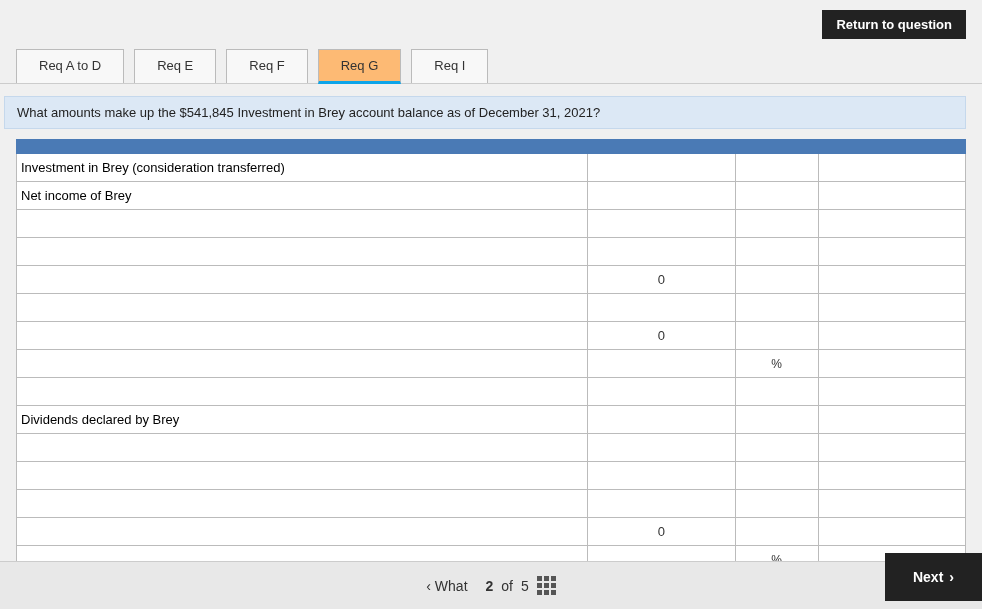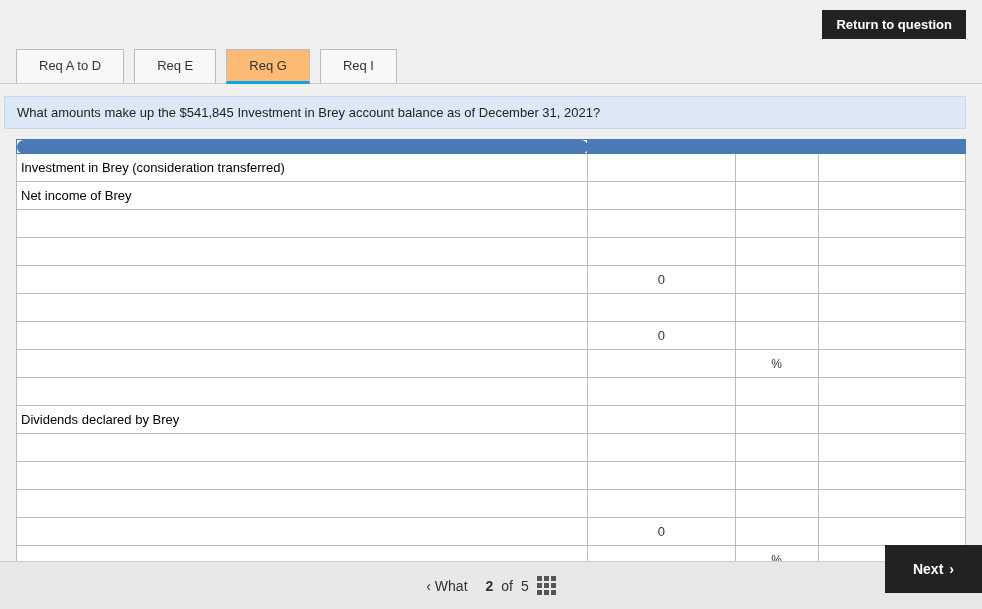--- a/index.html
+++ b/index.html
@@ -87,21 +87,21 @@
       color: #fff;
       font-weight: normal;
     }
     .main-table tbody tr {
       height: 28px;
     }
     .main-table tbody td {
       border: 1px solid #bbb;
       padding: 2px 4px;
     }
-    .col-label { width: 310px; border-radius: 14px; }
+    .col-label { width: 310px; }
     .col-a { width: 80px; text-align: center; }
     .col-b { width: 45px; text-align: center; }
     .col-c { width: 80px; text-align: center; }
 
     .cell-value {
       text-align: center;
       color: #333;
     }
 
     
@@ -155,39 +155,42 @@
       border: none;
       padding: 10px 28px;
       font-size: 14px;
       cursor: pointer;
       font-weight: 600;
       display: flex;
       align-items: center;
       gap: 6px;
       position: absolute;
       right: 0;
-      bottom: 16px;
+      bottom: 8px;
       height: 48px;
     }
   </style>
 </head>
 <body>
 
 <div class="page-wrapper">
 
   <div class="top-bar">
     <button class="return-btn">Return to question</button>
   </div>
 
   <div class="tabs-bar">
     <div class="tab">
       <span>Req A to D</span>
     </div>
     <div class="tab">
       <span>Req E</span>
+    </div>
+    <div class="tab">
+      <span>Req F</span>
     </div>
     <div class="tab active">
       <span>Req G</span>
     </div>
     <div class="tab">
       <span>Req I</span>
     </div>
   </div>
 
   <div class="question-box">

